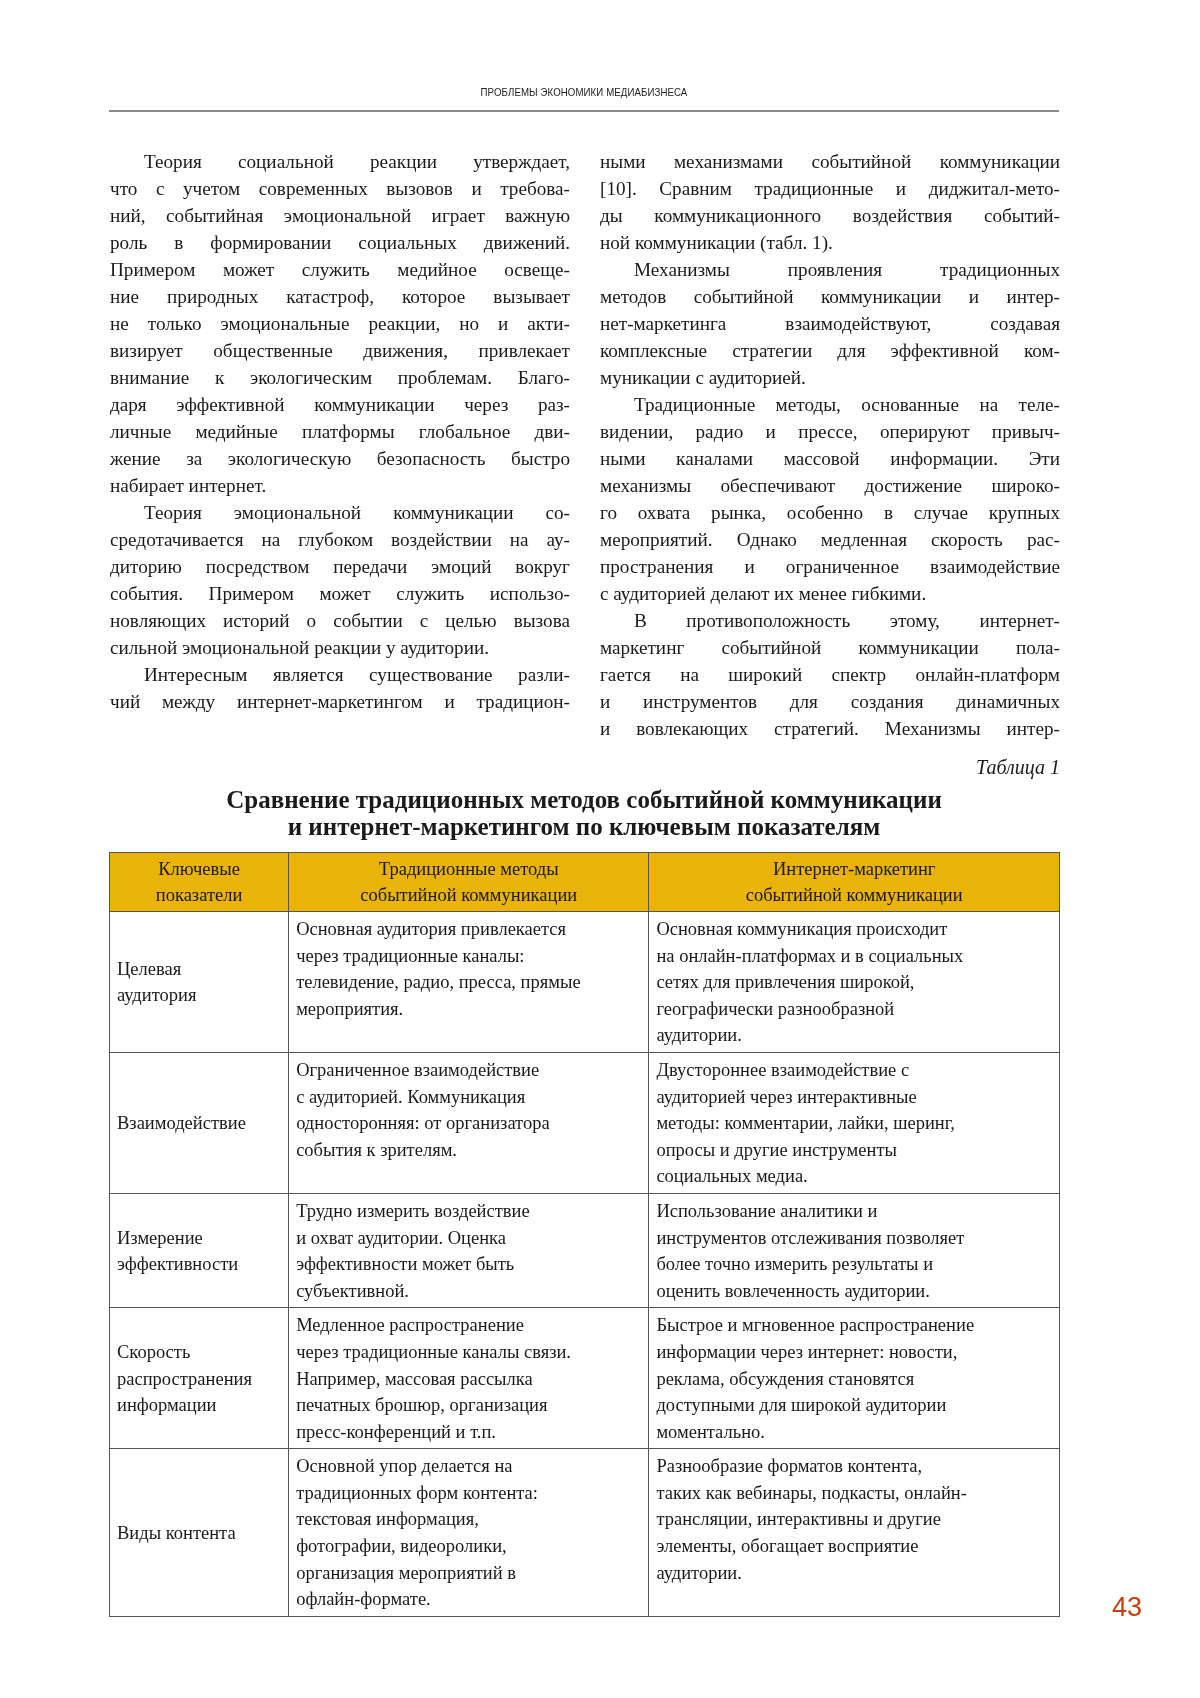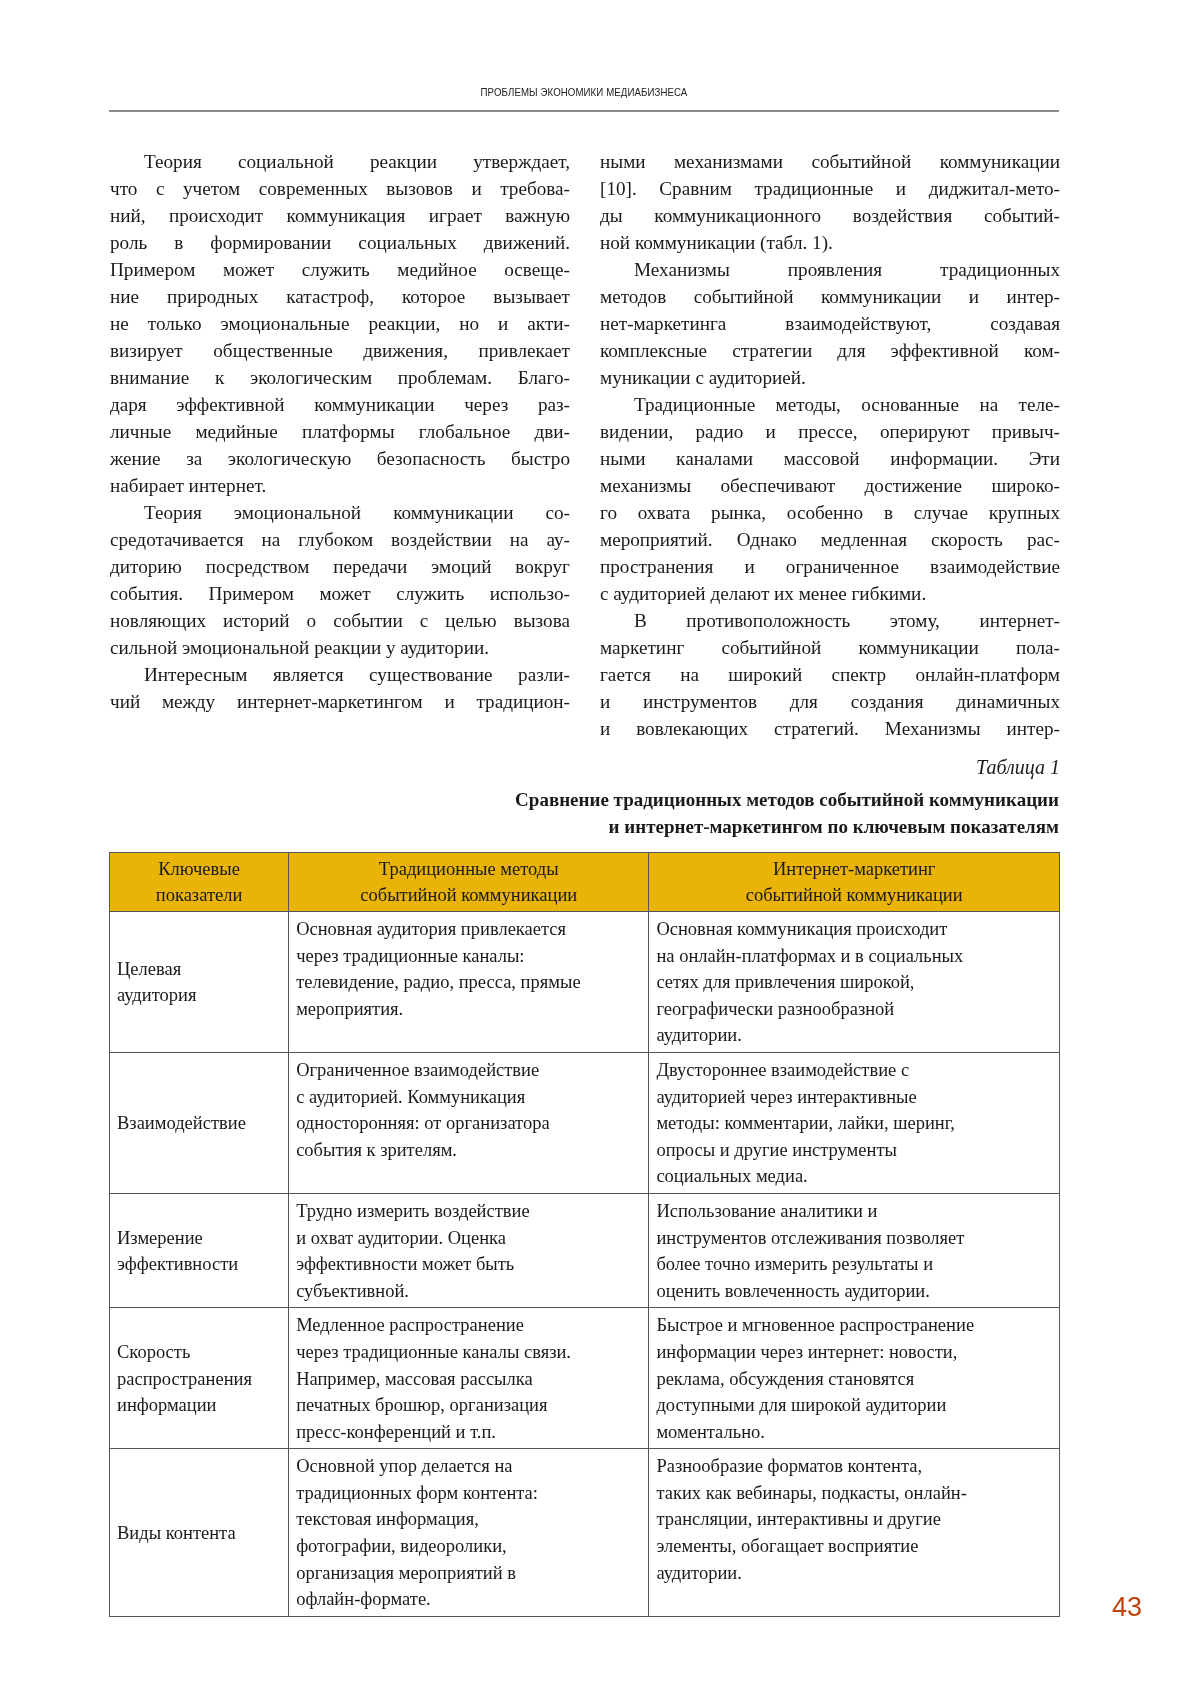--- a/index.html
+++ b/index.html
@@ -8,41 +8,41 @@
   .running-head { position:absolute; left:109px; top:86px; width:950px; text-align:center;
          font-family:"Liberation Sans","DejaVu Sans",sans-serif; font-size:10.5px; letter-spacing:0.1px; color:#222; transform:scaleX(0.92); }
   .head-rule { position:absolute; left:109px; top:110px; width:950px; height:0; border-top:2px solid #8a8a8a; }
   .col { position:absolute; top:148px; width:460px; font-size:19.2px; line-height:27px; text-align:justify; }
   .col-left { left:110px; }
   .col-right { left:600px; }
   .line { display:block; text-align:justify; text-align-last:justify; white-space:nowrap; height:27px; }
   .line.last { text-align-last:left; }
   .line.ind { padding-left:34px; }
   .table-label { position:absolute; right:140px; top:756px; font-style:italic; font-size:20px; }
-  .table-title { position:absolute; left:109px; width:950px; top:786px; text-align:right; font-weight:bold;
-         font-size:19px; line-height:27px; }
+  .table-title { position:absolute; left:109px; width:950px; top:786px; text-align:center; font-weight:bold;
+         font-size:25px; line-height:27px; }
   table.cmp { position:absolute; left:109px; top:852px; width:951px; border-collapse:collapse; font-size:18.5px; line-height:26.6px; }
   table.cmp th, table.cmp td { border:1.5px solid #555; vertical-align:middle; padding:4px 7px 3px 7px; text-align:left; }
   table.cmp th { background:#eab308; font-weight:normal; text-align:center; line-height:26px; padding:3px 6px; }
   table.cmp td.key { vertical-align:middle; }
   table.cmp td.txt { vertical-align:top; }
   .c1 { width:165px; } .c2 { width:345px; } .c3 { width:395px; }
   .cell-line { display:block; white-space:nowrap; }
   .page-number { position:absolute; left:1112px; top:1592px; font-family:"Liberation Sans","DejaVu Sans",sans-serif; font-size:27px; color:#c2410c; }
 </style>
 </head>
 <body>
 
 <div class="running-head">ПРОБЛЕМЫ ЭКОНОМИКИ МЕДИАБИЗНЕСА</div>
 <div class="head-rule"></div>
 
 <div class="col col-left">
     <span class="line ind">Теория социальной реакции утверждает,</span>
     <span class="line">что с учетом современных вызовов и требова-</span>
-    <span class="line">ний, происходит коммуникация играет важную</span>
+    <span class="line">ний, событийная эмоциональной играет важную</span>
     <span class="line">роль в формировании социальных движений.</span>
     <span class="line">Примером может служить медийное освеще-</span>
     <span class="line">ние природных катастроф, которое вызывает</span>
     <span class="line">не только эмоциональные реакции, но и акти-</span>
     <span class="line">визирует общественные движения, привлекает</span>
     <span class="line">внимание к экологическим проблемам. Благо-</span>
     <span class="line">даря эффективной коммуникации через раз-</span>
     <span class="line">личные медийные платформы глобальное дви-</span>
     <span class="line">жение за экологическую безопасность быстро</span>
     <span class="line last">набирает интернет.</span>

